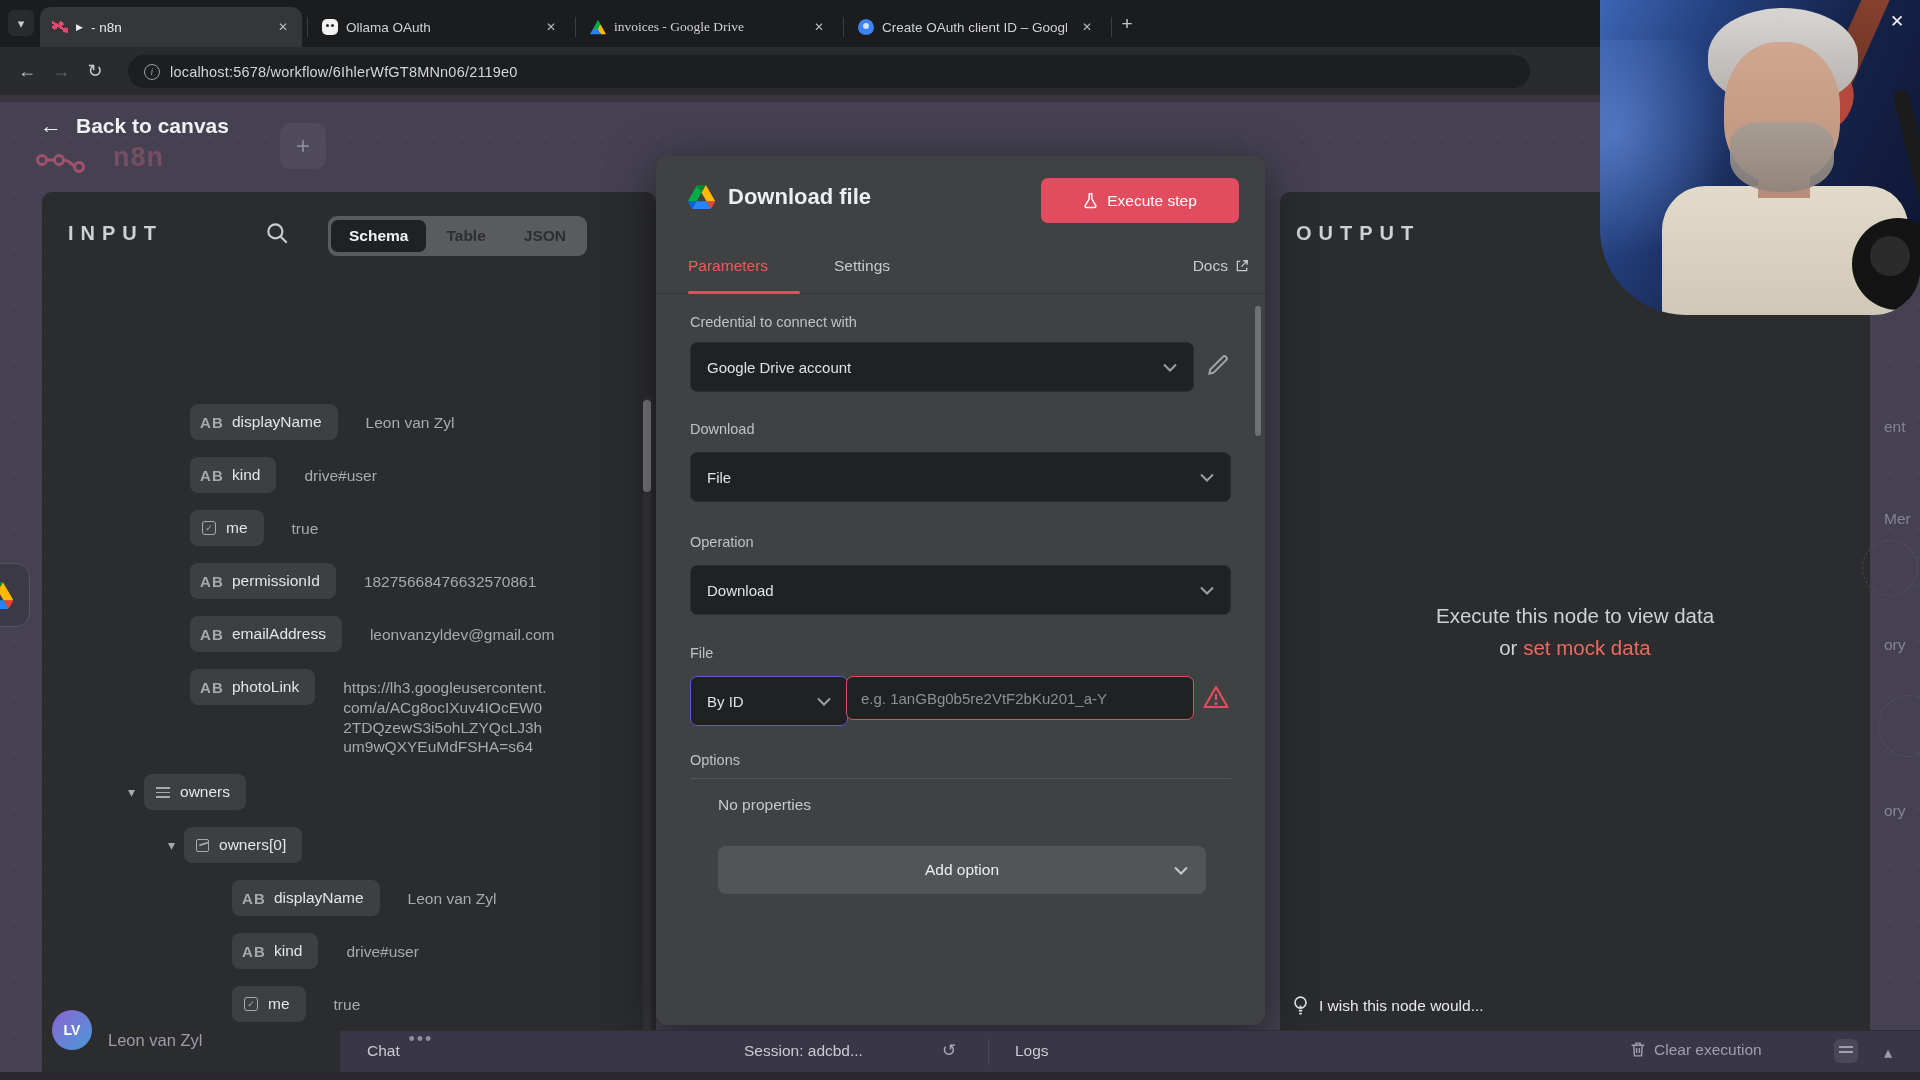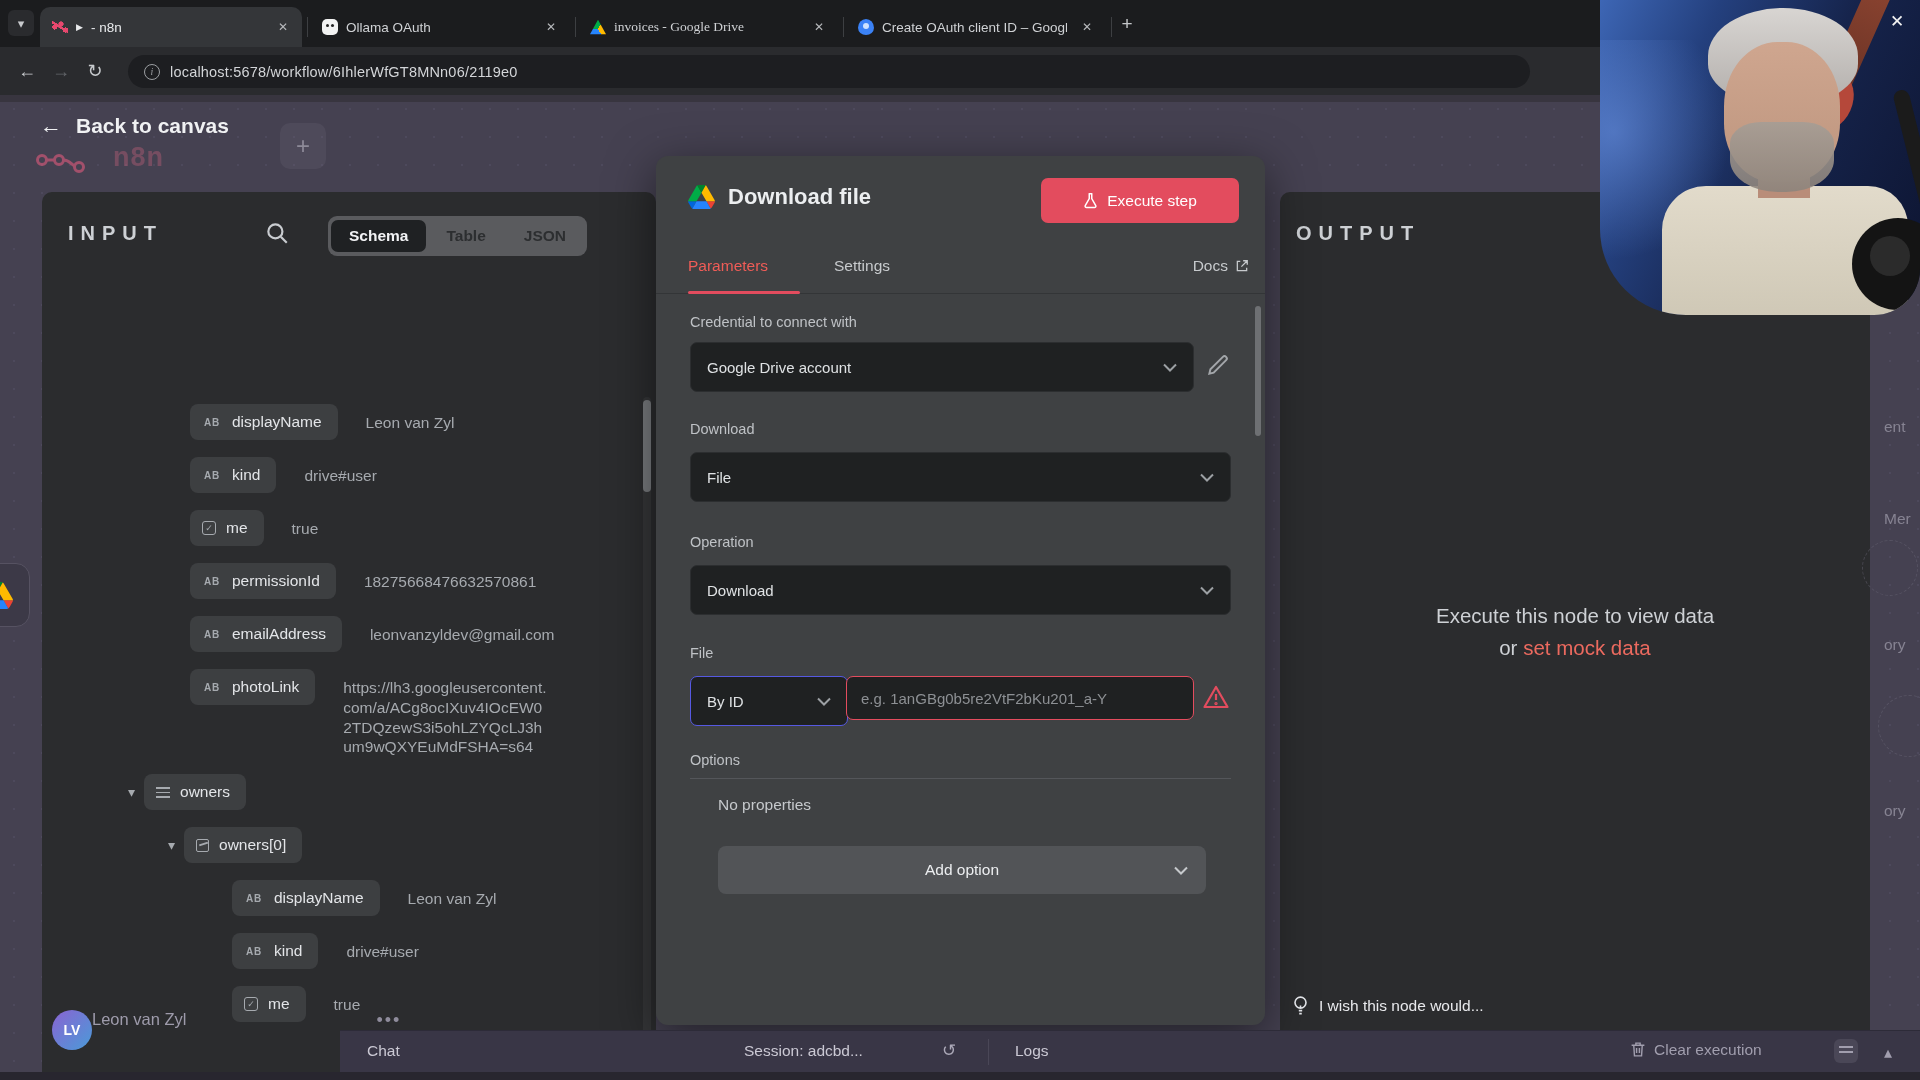--- a/index.html
+++ b/index.html
@@ -61,21 +61,21 @@
   #schema-tabs .stab.active{background:#1f2123;color:#f2f3f5}
   #rows{position:absolute;left:0;top:212px;width:600px;display:flex;flex-direction:column;gap:17px}
   .srow{display:flex;align-items:flex-start}
   .srow.leaf0{margin-left:148px}
   .srow.exp0{margin-left:86px}
   .srow.exp1{margin-left:126px}
   .srow.leaf1{margin-left:190px}
   .chev{color:#a6aaaf;font-size:14px;margin:10px 9px 0 0}
   .pill{display:flex;align-items:center;gap:10px;background:#3d3f41;border-radius:8px;padding:9px 16px 9px 12px;color:#e3e5e8;font-size:15.5px;font-weight:500;white-space:nowrap}
   .tico{width:20px;height:16px;display:flex;align-items:center;justify-content:center;color:#a6aaaf;flex:0 0 20px}
-  .ti-string{font-size:10px;font-weight:bold;letter-spacing:.08em}
+  .ti-string{font-size:15px;font-weight:bold;letter-spacing:.08em}
   .ti-boolean{width:14px;height:14px;flex-basis:14px;border:1.6px solid #a6aaaf;border-radius:3px;font-size:9px}
   .ti-array{width:14px;height:11px;flex-basis:14px;background:repeating-linear-gradient(#a6aaaf 0 1.7px,transparent 1.7px 4.7px)}
   .ti-object{width:13px;height:13px;flex-basis:13px;border:1.6px solid #a6aaaf;border-radius:2px;position:relative}
   .ti-object::after{content:"";position:absolute;left:1.5px;top:3.5px;width:9px;height:1.6px;background:#a6aaaf;transform:rotate(-18deg)}
   .sval{margin:9px 0 0 28px;color:#a6aaaf;font-size:15.5px;line-height:1.28}
   .sval.wrap{max-width:205px;word-break:break-all}
   #input-sb{position:absolute;left:601px;top:205px;width:8px;height:672px;background:#353638;border-radius:4px}
   #input-sb .thumb{position:absolute;left:0;top:3px;width:8px;height:92px;background:#77797d;border-radius:4px}
 
   
@@ -125,21 +125,21 @@
   #chat-lbl{left:27px}
   #session-lbl{left:404px;color:#aca9b8;font-size:15px}
   #undo-ic{position:absolute;left:602px;top:9px;color:#aca9b8;font-size:17px}
   #bb-div{position:absolute;left:648px;top:8px;width:1px;height:26px;background:#4a4757}
   #logs-lbl{left:675px}
   #clear-grp{position:absolute;left:1290px;top:10px;display:flex;align-items:flex-start;gap:8px;color:#a19eae;font-size:15.5px}
   #popout-ic{position:absolute;left:1494px;top:8px;width:24px;height:24px;background:#4a4757;border-radius:6px}
   #popout-ic::after{content:"";position:absolute;left:5px;top:7px;width:14px;height:2px;background:#a19eae;box-shadow:0 5px 0 #a19eae}
   #collapse-ic{position:absolute;left:1544px;top:12px;color:#a19eae}
   #botstrip{position:absolute;left:0;top:977px;width:1920px;height:8px;background:#28262f;z-index:3}
-  #user-menu{position:absolute;left:52px;top:915px;display:flex;align-items:flex-start;z-index:4}
+  #user-menu{position:absolute;left:52px;top:915px;display:flex;align-items:flex-end;gap:16px;z-index:4}
   #avatar{width:40px;height:40px;border-radius:50%;background:linear-gradient(135deg,#8a63d2,#4a9bd8);color:#fff;font-size:14px;font-weight:bold;display:flex;align-items:center;justify-content:center}
   #user-name{color:#9e9bab;font-size:16.5px}
   #user-more{color:#8f8c9c;font-size:18px;margin-left:190px;letter-spacing:2px}
 
   
   #webcam{position:absolute;left:1600px;top:0;width:320px;height:315px;z-index:50;overflow:hidden;border-radius:0 0 46px 86px;background:linear-gradient(115deg,#3d66b5 0%,#24407e 26%,#16244c 55%,#0d1430 100%)}
   #webcam .glow{position:absolute;left:-40px;top:40px;width:180px;height:230px;background:radial-gradient(ellipse at 30% 40%,rgba(110,150,230,.55),transparent 65%)}
   #guitar{position:absolute;left:238px;top:-20px;width:26px;height:150px;background:linear-gradient(#8a4330,#5f2c20);transform:rotate(24deg);border-radius:6px}
   #guitar::after{content:"";position:absolute;left:-9px;top:96px;width:44px;height:60px;background:#b5483a;border-radius:50%}
   #person-hair{position:absolute;left:108px;top:8px;width:150px;height:96px;background:linear-gradient(#d8d5d2,#b3afac);border-radius:50% 50% 42% 42%}

